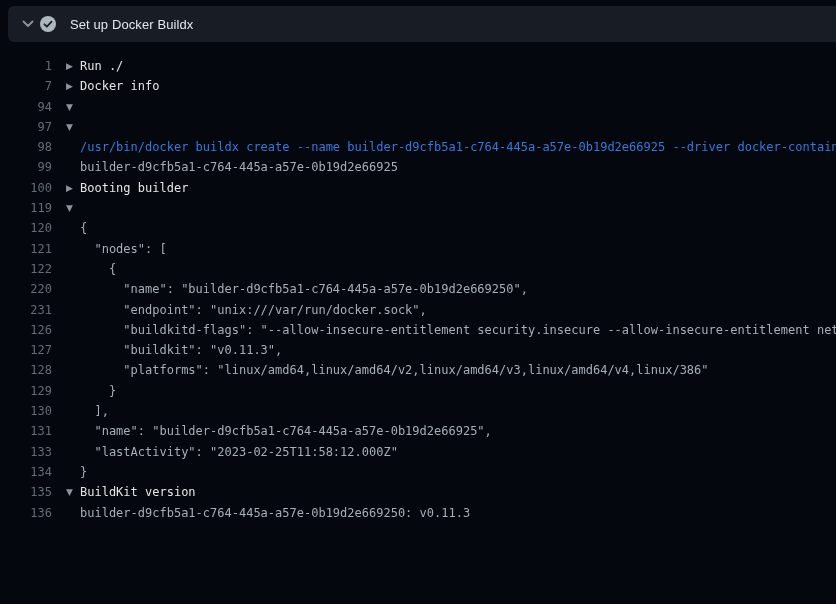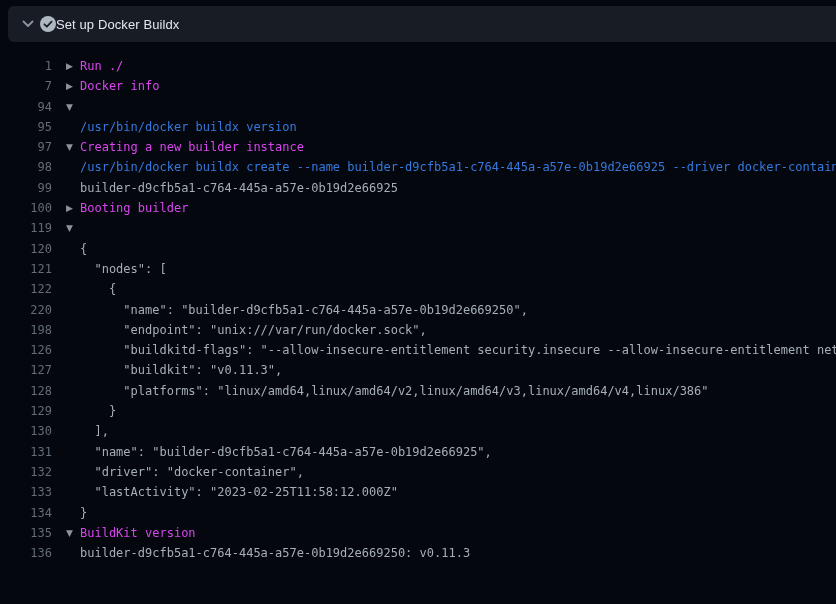--- a/index.html
+++ b/index.html
@@ -40,21 +40,21 @@
     justify-content: center;
     flex: none;
   }
   .status {
     width: 16px;
     height: 16px;
     margin-left: 2px;
     flex: none;
   }
   .step-title {
-    margin-left: 0;
+    margin-left: 14px;
     color: #e2e8ee;
     font-size: 13px;
     font-weight: 400;
     letter-spacing: 0.1px;
     white-space: nowrap;
   }
   
   .log {
     position: absolute;
     top: 42px;
@@ -82,21 +82,21 @@
   }
   .marker {
     width: 14px;
     flex: none;
     margin-left: 14px;
     color: #8b949e;
     font-family: "DejaVu Sans", sans-serif;
     font-size: 9px;
   }
   .text { flex: none; }
-  .t-group { color: #d946ef; }
+  .t-group { color: #e5e5e5; }
   .t-out   { color: #a6afb9; }
   .t-cmd   { color: #3579de; }
 </style>
 </head>
 <body>
 
 <div id="screen">
 
   <div class="step-header">
     <span class="chev">
@@ -110,37 +110,35 @@
         <path d="M4.4 8.3 L6.9 10.7 L11.6 5.6" fill="none" stroke="#1c2128" stroke-width="1.8" stroke-linecap="round" stroke-linejoin="round"></path>
       </svg>
     </span>
     <span class="step-title">Set up Docker Buildx</span>
   </div>
 
   <div class="log">
       <div class="row"><span class="num">1</span><span class="marker">▶</span><span class="text t-group">Run ./</span></div>
       <div class="row"><span class="num">7</span><span class="marker">▶</span><span class="text t-group">Docker info</span></div>
       <div class="row"><span class="num">94</span><span class="marker">▼</span></div>
-      <div class="row"><span class="num">95</span><span class="marker"></span><span class="text t-cmd">/usr/bin/docker buildx version</span></div>
-      <div class="row"><span class="num">97</span><span class="marker">▼</span><span class="text t-group">Creating a new builder instance</span></div>
+      <div class="row"><span class="num">97</span><span class="marker">▼</span></div>
       <div class="row"><span class="num">98</span><span class="marker"></span><span class="text t-cmd">/usr/bin/docker buildx create --name builder-d9cfb5a1-c764-445a-a57e-0b19d2e66925 --driver docker-container</span></div>
       <div class="row"><span class="num">99</span><span class="marker"></span><span class="text t-out">builder-d9cfb5a1-c764-445a-a57e-0b19d2e66925</span></div>
       <div class="row"><span class="num">100</span><span class="marker">▶</span><span class="text t-group">Booting builder</span></div>
       <div class="row"><span class="num">119</span><span class="marker">▼</span></div>
       <div class="row"><span class="num">120</span><span class="marker"></span><span class="text t-out">{</span></div>
       <div class="row"><span class="num">121</span><span class="marker"></span><span class="text t-out">  "nodes": [</span></div>
       <div class="row"><span class="num">122</span><span class="marker"></span><span class="text t-out">    {</span></div>
       <div class="row"><span class="num">220</span><span class="marker"></span><span class="text t-out">      "name": "builder-d9cfb5a1-c764-445a-a57e-0b19d2e669250",</span></div>
-      <div class="row"><span class="num">198</span><span class="marker"></span><span class="text t-out">      "endpoint": "unix:///var/run/docker.sock",</span></div>
+      <div class="row"><span class="num">231</span><span class="marker"></span><span class="text t-out">      "endpoint": "unix:///var/run/docker.sock",</span></div>
       <div class="row"><span class="num">126</span><span class="marker"></span><span class="text t-out">      "buildkitd-flags": "--allow-insecure-entitlement security.insecure --allow-insecure-entitlement network.host",</span></div>
       <div class="row"><span class="num">127</span><span class="marker"></span><span class="text t-out">      "buildkit": "v0.11.3",</span></div>
       <div class="row"><span class="num">128</span><span class="marker"></span><span class="text t-out">      "platforms": "linux/amd64,linux/amd64/v2,linux/amd64/v3,linux/amd64/v4,linux/386"</span></div>
       <div class="row"><span class="num">129</span><span class="marker"></span><span class="text t-out">    }</span></div>
       <div class="row"><span class="num">130</span><span class="marker"></span><span class="text t-out">  ],</span></div>
       <div class="row"><span class="num">131</span><span class="marker"></span><span class="text t-out">  "name": "builder-d9cfb5a1-c764-445a-a57e-0b19d2e66925",</span></div>
-      <div class="row"><span class="num">132</span><span class="marker"></span><span class="text t-out">  "driver": "docker-container",</span></div>
       <div class="row"><span class="num">133</span><span class="marker"></span><span class="text t-out">  "lastActivity": "2023-02-25T11:58:12.000Z"</span></div>
       <div class="row"><span class="num">134</span><span class="marker"></span><span class="text t-out">}</span></div>
       <div class="row"><span class="num">135</span><span class="marker">▼</span><span class="text t-group">BuildKit version</span></div>
       <div class="row"><span class="num">136</span><span class="marker"></span><span class="text t-out">builder-d9cfb5a1-c764-445a-a57e-0b19d2e669250: v0.11.3</span></div>
     </div>
 
 </div>
 
 </body></html>

